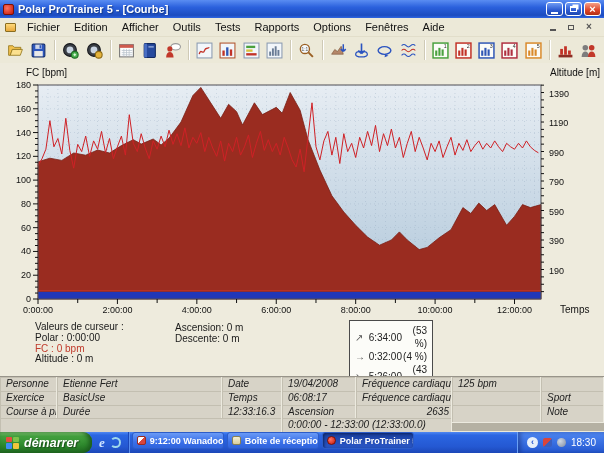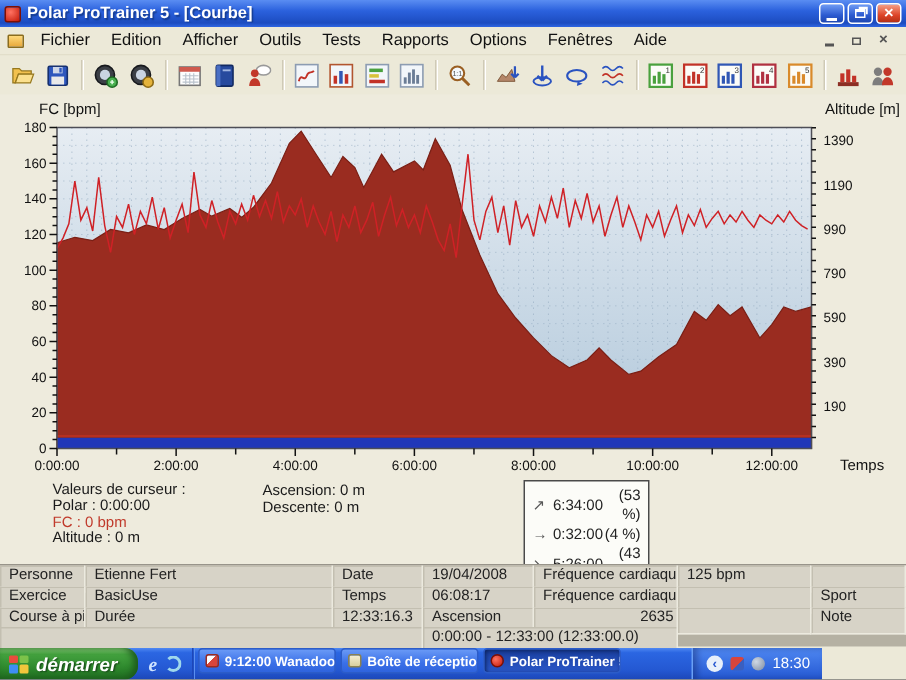--- a/index.html
+++ b/index.html
@@ -59,27 +59,27 @@
   .legend-arrow{width:11px;color:#555;}
   .legend-time{width:36px;text-align:right;}
   .legend-pct{flex:1;text-align:right;}
 
   
   .info-table{position:absolute;left:0;top:313px;width:604px;height:55px;
     display:grid;grid-template-columns:57px 165px 60px 74px 96px 89px 63px;
     grid-auto-rows:13.75px;background:#b5b1a3;border-top:1px solid #98948a;}
   .cell{background:#d7d3c7;font-size:10px;color:#222;padding:1px 2px 16px 6px;
     border-right:1px solid #eceadf;border-bottom:1px solid #eceadf;
-    box-shadow:inset 1px 1px 0 #c3bfb1;white-space:nowrap;overflow:hidden;}
+    box-shadow:inset 1px 1px 0 #c3bfb1;white-space:nowrap;overflow:hidden;font-style:italic;}
   .cell.span3{grid-column:span 3;}
   .cell.span2{grid-column:span 2;}
   .cell.center{text-align:right;padding-left:2px;}
 
   
-  .taskbar{position:absolute;left:0;top:432px;width:548px;height:21px;display:flex;align-items:stretch;
+  .taskbar{position:absolute;left:0;top:432px;width:604px;height:21px;display:flex;align-items:stretch;
     background:linear-gradient(180deg,#4f88f2 0%,#2b66e2 15%,#2458d2 70%,#1c47b8 100%);}
   .start-btn{flex:0 0 auto;width:92px;display:flex;align-items:center;gap:5px;padding:0 10px 0 6px;
     background:linear-gradient(180deg,#8fd37f 0%,#44a23f 20%,#2f8a2e 60%,#1f6b20 100%);
     border-radius:0 9px 9px 0;box-shadow:inset -3px 0 5px #1c5a1c;
     color:#fff;font-weight:bold;font-style:italic;font-size:12.5px;text-shadow:1px 1px 1px #1a4d1a;}
   .win-flag{width:13px;height:12px;display:grid;grid-template:1fr 1fr / 1fr 1fr;gap:1px;flex:0 0 auto;}
   .win-flag span{border-radius:1px;}
   .wf-r{background:#e84c3d;}.wf-g{background:#7cc24a;}.wf-b{background:#3f8ef3;}.wf-y{background:#f0c63c;}
   .quick-launch{display:flex;align-items:center;gap:5px;padding:0 7px;border-right:1px solid #1c47b8;
     box-shadow:1px 0 0 #5a8ff0;}

